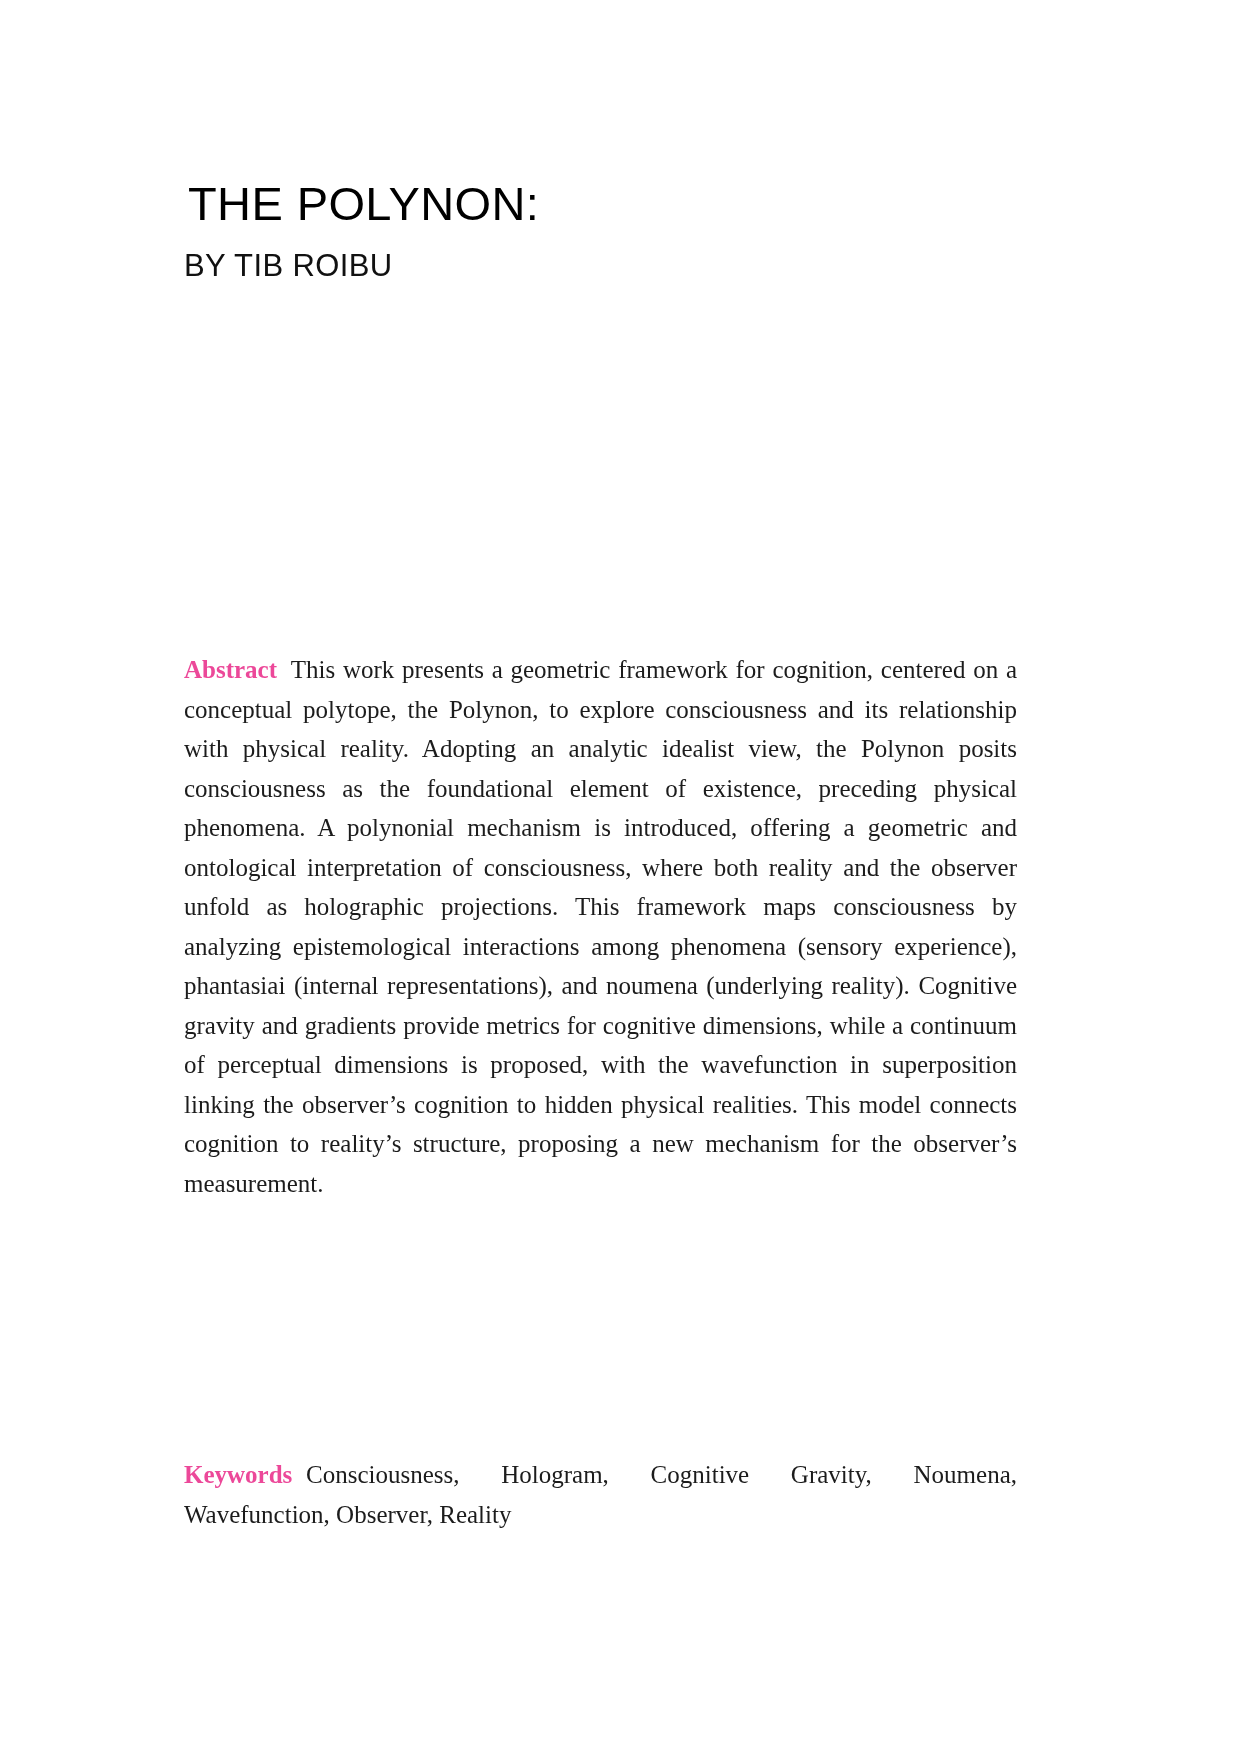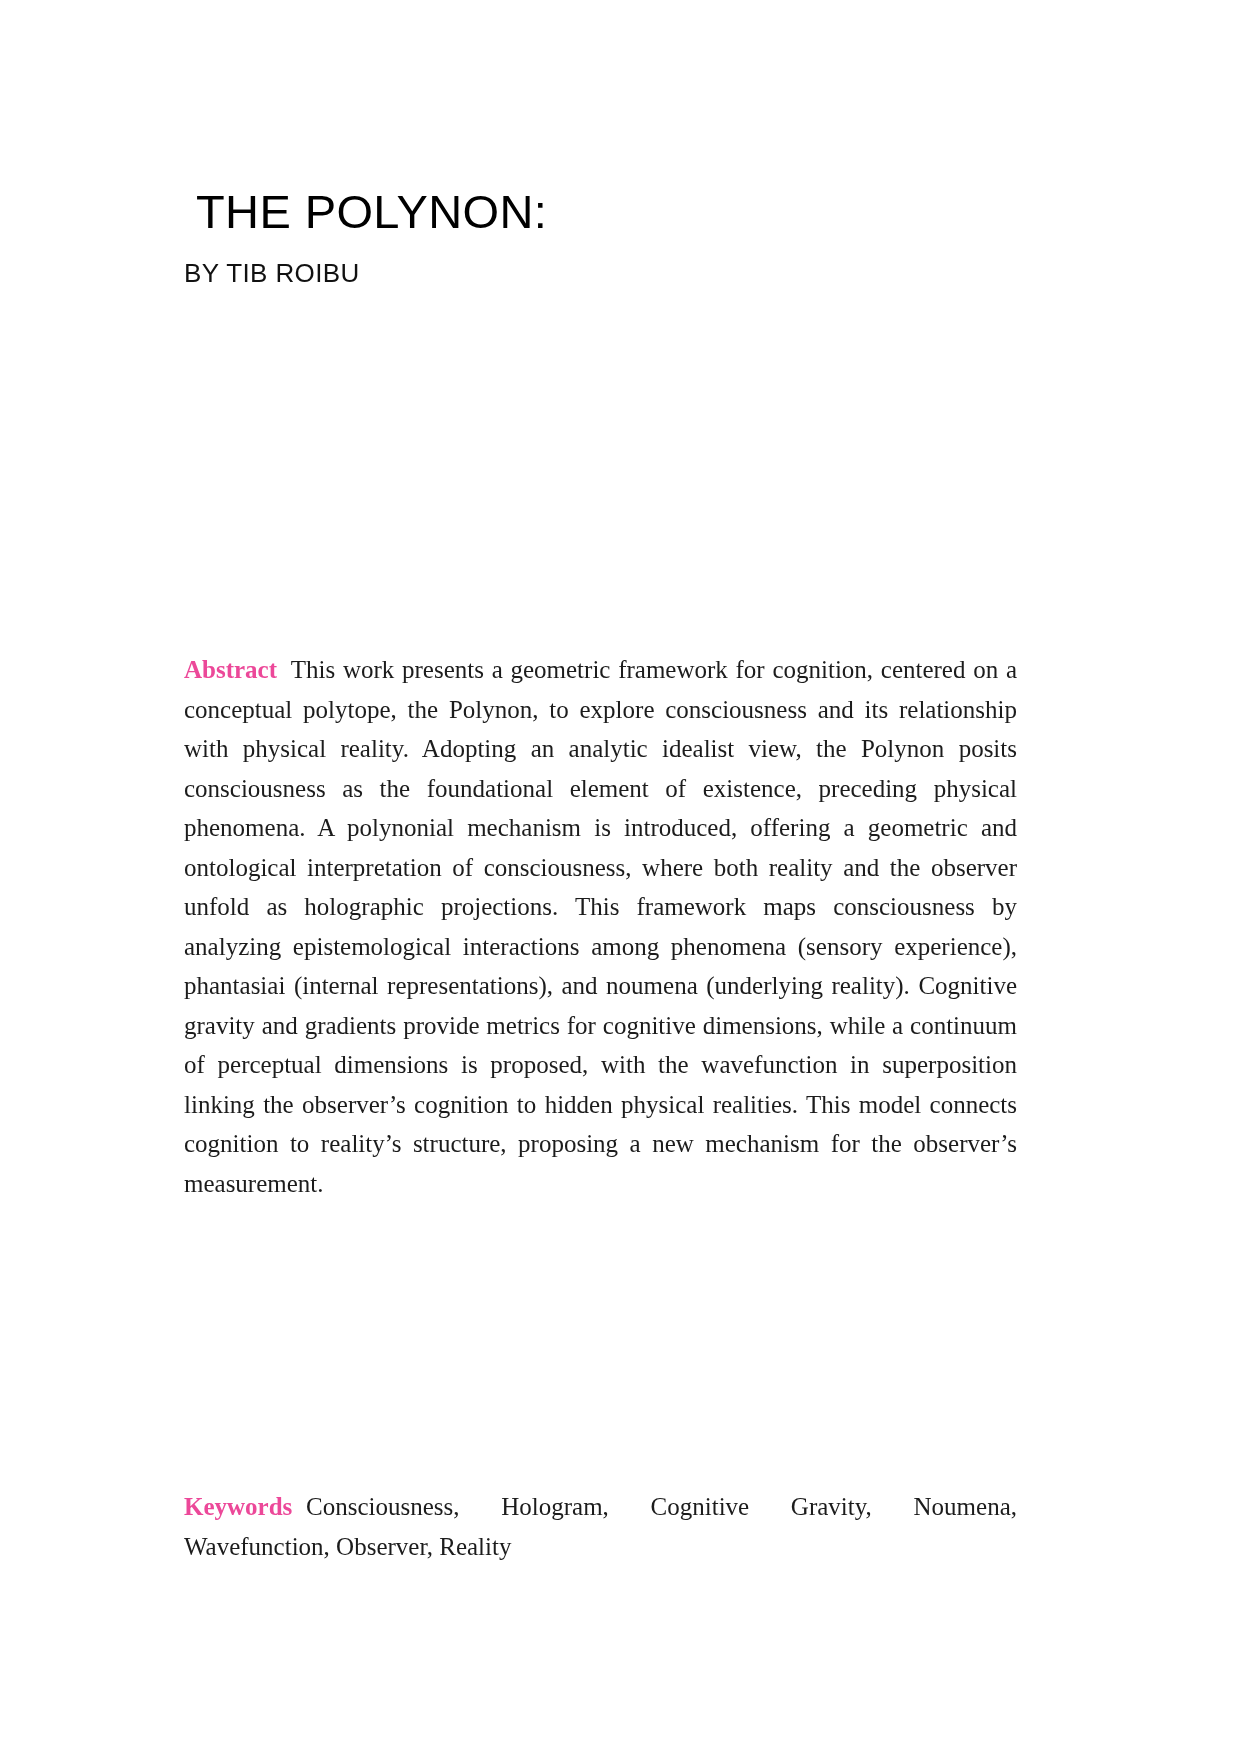--- a/index.html
+++ b/index.html
@@ -18,46 +18,45 @@
   }
   .title-block {
     position: absolute;
     left: 184px;
     top: 166px;
     width: 850px;
     font-family: "Liberation Sans", sans-serif;
     color: #000000;
   }
   .title-block h1 {
-    margin: 12px;
+    margin: 4px;
     font-size: 47px;
     font-weight: 400;
     line-height: 68px;
     letter-spacing: 0.4px;
   }
   .t-line { display: block; white-space: nowrap; }
   .byline {
     margin-top: 10px;
-    font-size: 26px;
+    font-size: 31px;
     font-weight: 400;
     letter-spacing: 0.4px;
     color: #111111;
   }
   .abstract-block {
     position: absolute;
     left: 184px;
     top: 650px;
     width: 833px;
   }
   .keywords-block {
     position: absolute;
     left: 184px;
     top: 1455px;
     width: 833px;
-    margin-top: 32px;
   }
   .para {
     margin: 0;
     font-size: 25px;
     line-height: 39.5px;
     text-align: justify;
     color: #1c1c1c;
     hyphens: none;
   }
   .runin {

